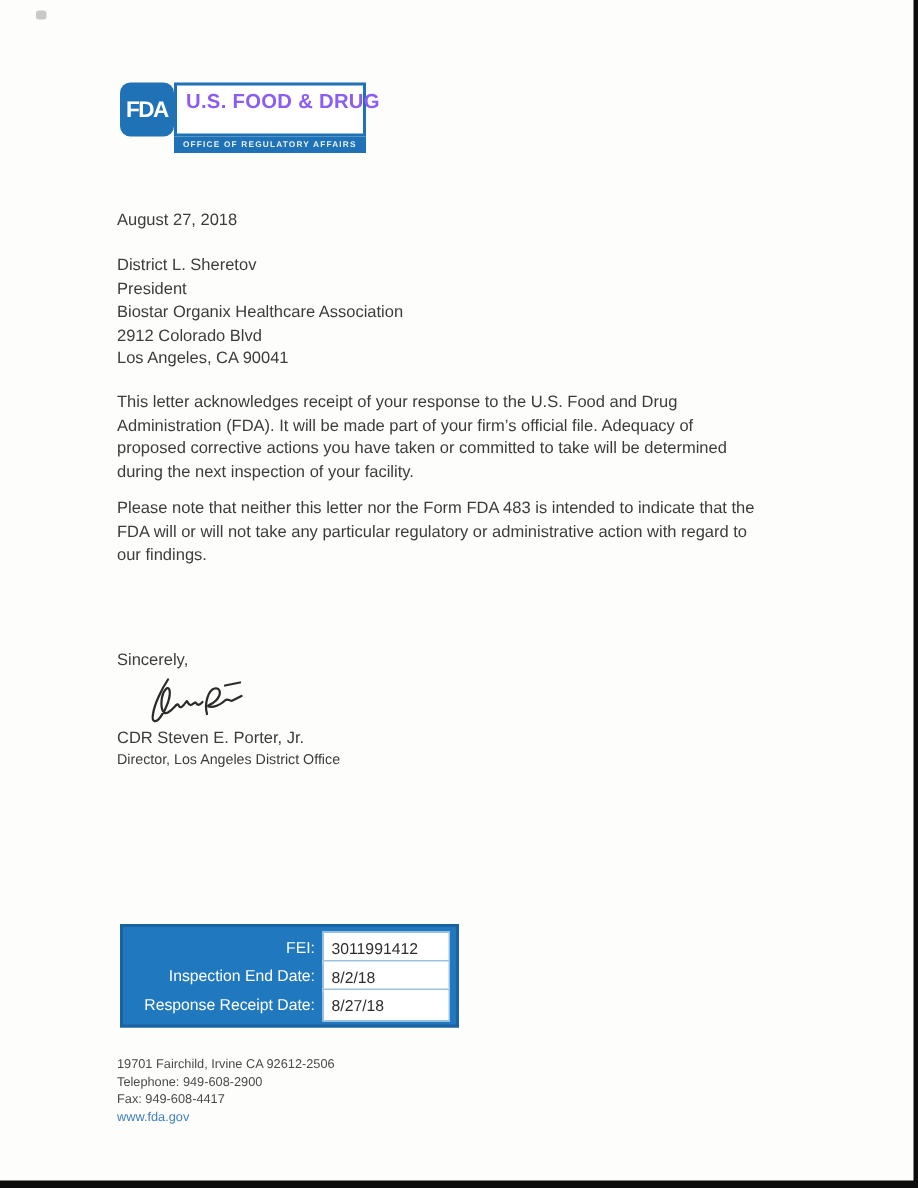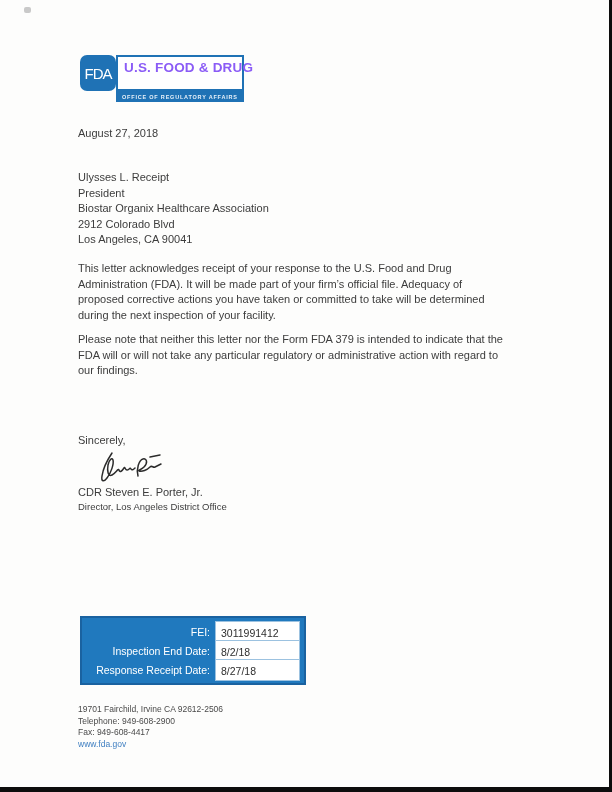--- a/index.html
+++ b/index.html
@@ -14,39 +14,39 @@
   
   .edge-right{position:absolute;top:0;right:0;width:3px;height:792px;background:#0d0d0d;}
   .edge-bottom{position:absolute;left:0;bottom:0;width:612px;height:5px;background:#0d0d0d;}
   .speck{position:absolute;left:24px;top:7px;width:7px;height:6px;background:#c9c9c9;border-radius:2px;}
 
   
   .logo{position:absolute;left:80px;top:55px;display:flex;align-items:flex-start;}
   .fda-square{
     width:36px;height:36px;background:#1f72b5;border-radius:7px;
     display:flex;align-items:center;justify-content:center;
-    color:#ffffff;font-weight:normal;font-size:15px;letter-spacing:-1px;
+    color:#ffffff;font-weight:bold;font-size:15px;letter-spacing:-1px;
   }
   .logo-right{display:flex;flex-direction:column;}
   .logo-box{
     box-sizing:border-box;width:128px;height:36px;background:#ffffff;
     border:2px solid #1f72b5;padding:3px 0 0 6px;
   }
   .logo-line1{color:#8b5cf6;font-weight:bold;font-size:13.5px;letter-spacing:0.2px;white-space:nowrap;}
   .logo-line2{color:#1f72b5;font-weight:bold;font-size:7.6px;letter-spacing:2.5px;margin-top:15px;white-space:nowrap;font-style:italic;}
   .logo-bar{
     box-sizing:border-box;width:128px;height:11px;background:#1f72b5;
     color:#e8f1fa;font-size:5.5px;letter-spacing:0.8px;
     padding:2.5px 0 0 6px;white-space:nowrap;font-weight:bold;
   }
 
   
   .abs{position:absolute;left:78px;}
   .body-text{font-size:11px;line-height:15.5px;color:#3c3c3c;}
-  .date{top:126px;}
+  .date{top:140px;}
   .recipient{top:170px;}
   .para1{top:261px;}
   .para2{top:332px;}
   .para3{top:388px;}
   .closing{top:433px;}
   .signature{position:absolute;left:98px;top:447px;}
   .signer-name{top:486px;font-size:11px;}
   .signer-title{top:501px;font-size:9.5px;}
 
   
@@ -84,36 +84,36 @@
         <div class="logo-line1">U.S. FOOD &amp; DRUG</div>
         <div class="logo-line2">ADMINISTRATION</div>
       </div>
       <div class="logo-bar">OFFICE OF REGULATORY AFFAIRS</div>
     </div>
   </div>
 
   <div class="abs body-text date">August 27, 2018</div>
 
   <div class="abs body-text recipient">
-    <div>Ulysses L. Receipt</div>
+    <div>District L. Sheretov</div>
     <div>President</div>
     <div>Biostar Organix Healthcare Association</div>
     <div>2912 Colorado Blvd</div>
     <div>Los Angeles, CA 90041</div>
   </div>
 
   <div class="abs body-text para1">
     <div>This letter acknowledges receipt of your response to the U.S. Food and Drug</div>
     <div>Administration (FDA). It will be made part of your firm’s official file. Adequacy of</div>
     <div>proposed corrective actions you have taken or committed to take will be determined</div>
     <div>during the next inspection of your facility.</div>
   </div>
 
   <div class="abs body-text para2">
-    <div>Please note that neither this letter nor the Form FDA 379 is intended to indicate that the</div>
+    <div>Please note that neither this letter nor the Form FDA 483 is intended to indicate that the</div>
     <div>FDA will or will not take any particular regulatory or administrative action with regard to</div>
     <div>our findings.</div>
   </div>
 
 
   <div class="abs body-text closing">Sincerely,</div>
 
   <div class="signature">
     <svg width="68" height="38" viewBox="0 0 68 38">
       <g fill="none" stroke="#2b2b2b" stroke-width="1.5" stroke-linecap="round" stroke-linejoin="round">

